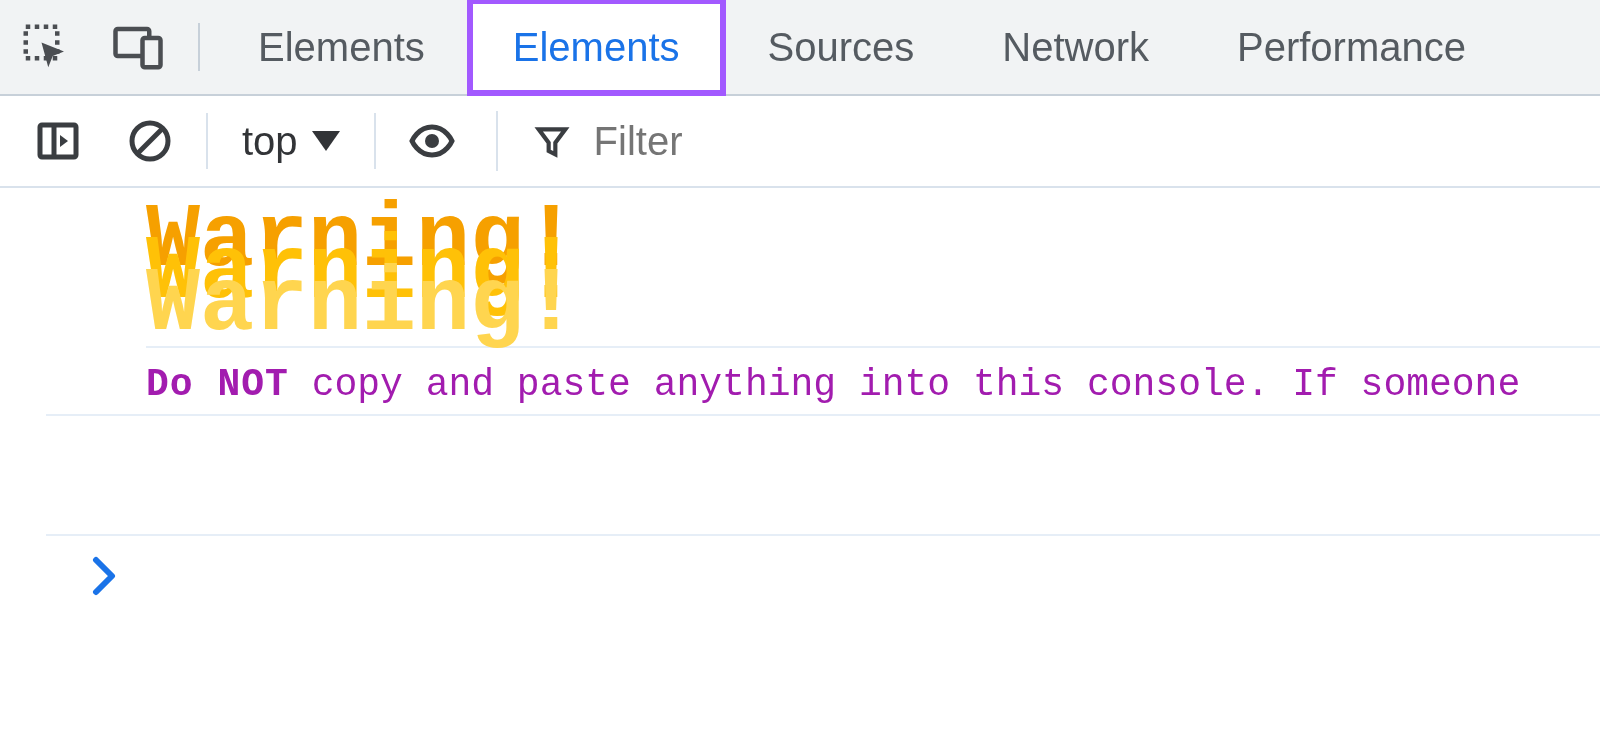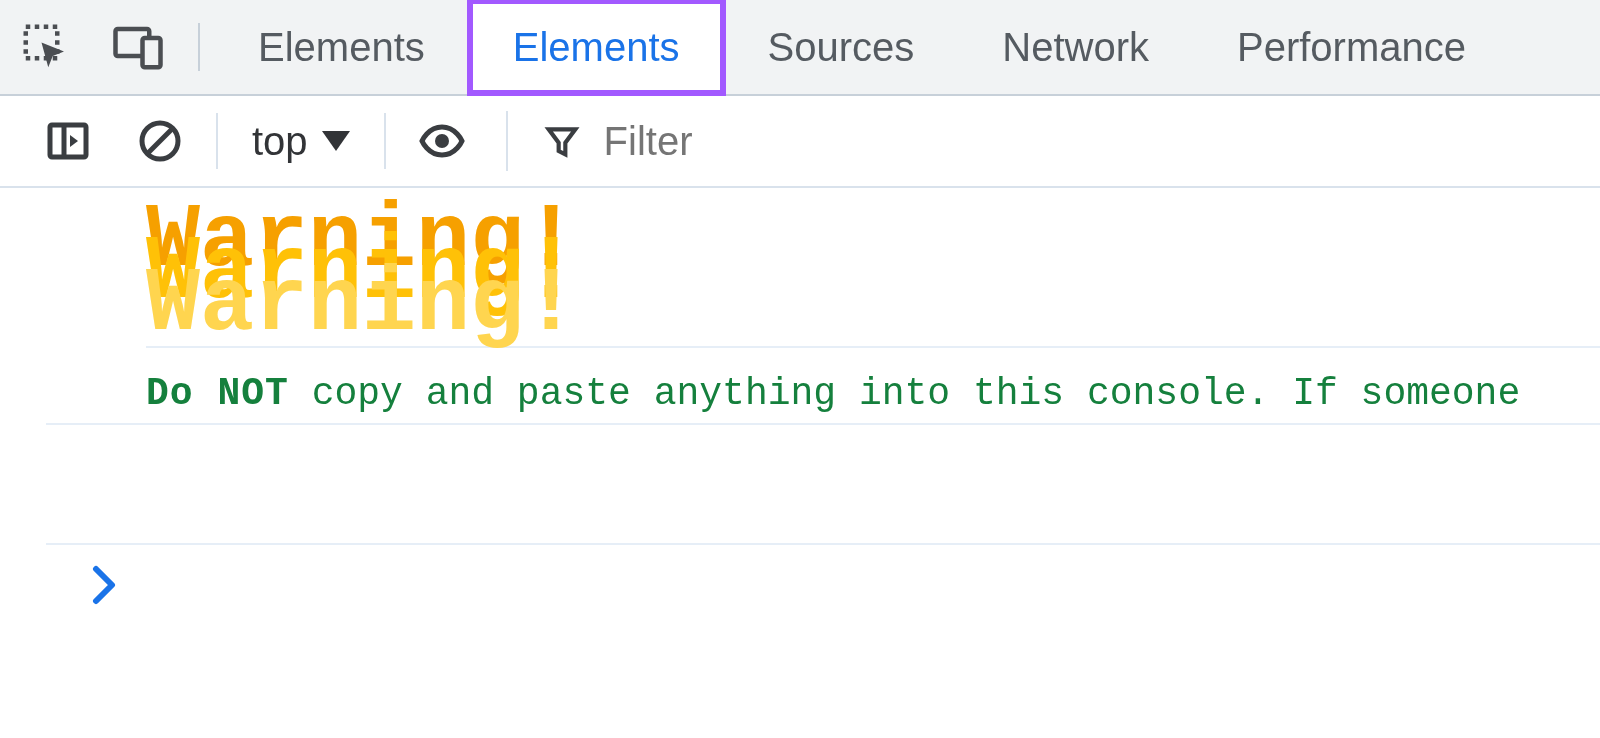--- a/index.html
+++ b/index.html
@@ -51,21 +51,21 @@
     outline: 6px solid #a259ff;
     outline-offset: -4px;
   }
 
   
   .toolbar {
     display: flex;
     align-items: center;
     height: 92px;
     border-bottom: 2px solid #d9e2ec;
-    padding-left: 22px;
+    padding-left: 12px;
     background: #ffffff;
   }
   .tbbtn {
     display: flex;
     align-items: center;
     justify-content: center;
     height: 100%;
     color: #3a3d41;
     padding: 0 22px;
   }
@@ -109,25 +109,25 @@
     background: transparent;
     flex: 1;
   }
 
   
   .output {
     padding-top: 20px;
     margin-left: 46px;
   }
   .row {
-    padding: 24px 0 8px 100px;
+    padding: 15px 0 8px 100px;
     border-bottom: 2px solid #e6eef7;
     font-family: Consolas, "Courier New", monospace;
     font-size: 38px;
-    color: #15803d;
+    color: #a21caf;
     white-space: nowrap;
     overflow: hidden;
   }
   .warning-stack {
     position: relative;
     height: 140px;
     padding: 0;
     margin-left: 100px;
     border-bottom: 2px solid #e6eef7;
   }

